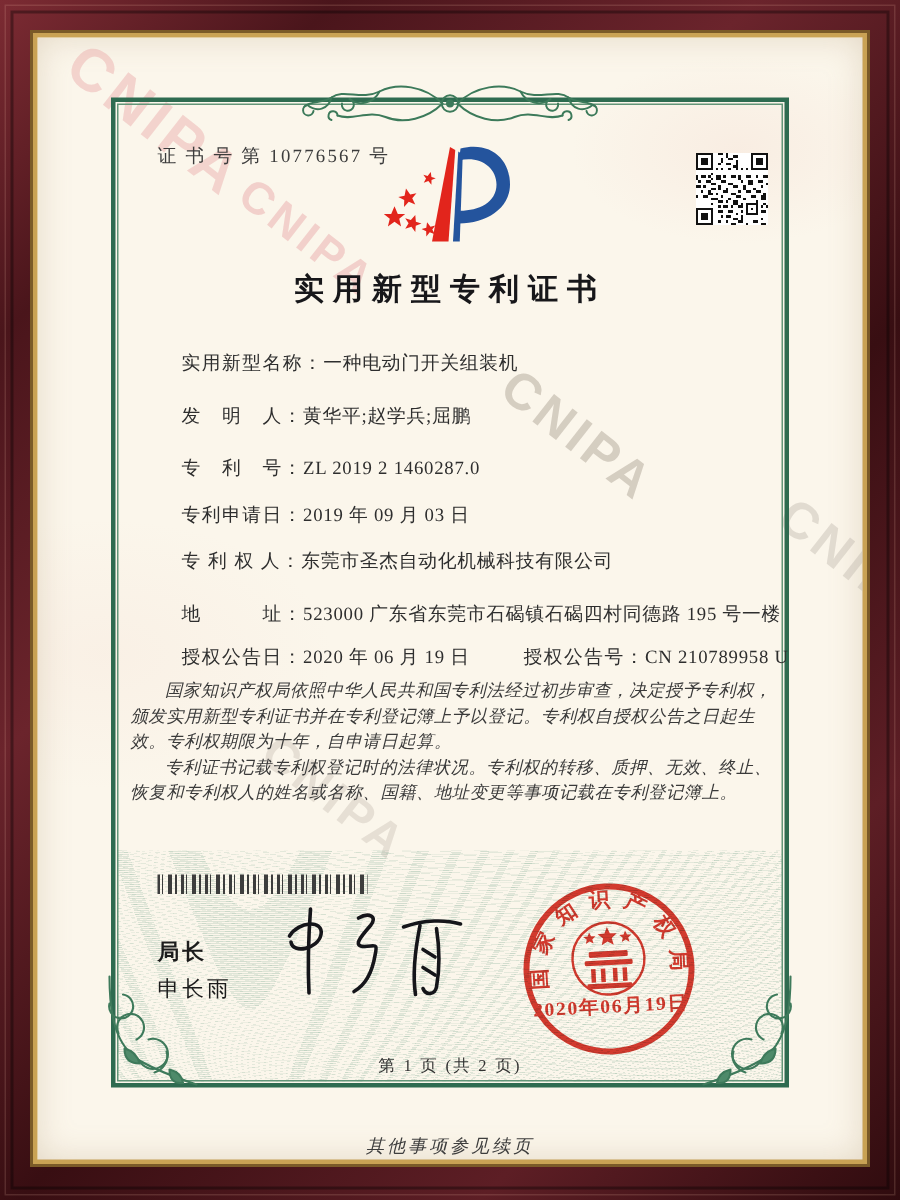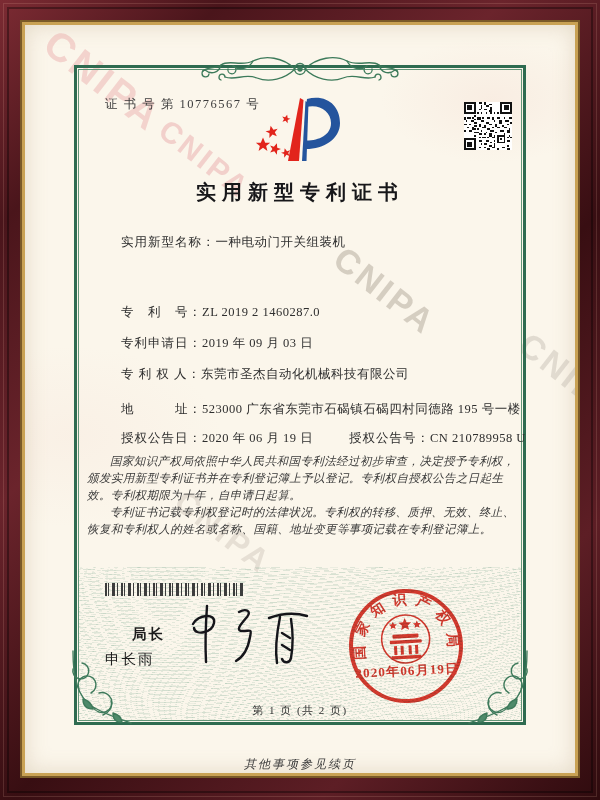--- a/index.html
+++ b/index.html
@@ -66,21 +66,21 @@
   .bodytxt p{margin:0;text-indent:2em;}
 
   
   .barcode{position:absolute;left:80px;top:558px;width:140px;height:13px;
     background:repeating-linear-gradient(90deg,
       #3d3d3d 0 2px, transparent 2px 3px,
       #3d3d3d 3px 4px, transparent 4px 7px,
       #3d3d3d 7px 10px, transparent 10px 12px,
       #3d3d3d 12px 13px, transparent 13px 16px);}
   .role{position:absolute;left:80px;top:600px;font-family:"Liberation Sans","DejaVu Sans",sans-serif;
-    font-weight:700;font-size:14.5px;color:#1c1c1c;letter-spacing:2px;margin-left:27px;}
+    font-weight:700;font-size:14.5px;color:#1c1c1c;letter-spacing:2px;}
   .signer{position:absolute;left:80px;top:625px;font-family:"Liberation Sans","DejaVu Sans",sans-serif;
     font-weight:400;font-size:14.5px;color:#1c1c1c;letter-spacing:2px;}
   .sig{position:absolute;left:158px;top:575px;}
   .seal{position:absolute;left:320px;top:560px;transform:rotate(-3deg);mix-blend-mode:multiply;opacity:.92;}
 
   .pageinfo{position:absolute;left:0;top:678px;width:100%;text-align:center;
     font-size:11px;letter-spacing:1.5px;color:#333;}
   .contnote{position:absolute;left:0;top:715px;width:100%;text-align:center;
     font-style:italic;font-size:12px;letter-spacing:2px;color:#3d3d3d;margin-top:16px;}
 </style>
@@ -180,20 +180,23 @@
         <rect x="2" y="24" width="3" height="3"></rect>
       <rect x="22" y="22" width="1" height="1"></rect>
       <path d="M9 0h2v1H9zM12 0h1v2h-1zM15 1h2v1h-2zM10 2h1v2h-1zM13 2h2v1h-2zM16 3h1v2h-1zM9 4h1v1H9zM12 4h2v1h-2zM15 5h2v1h-2zM10 6h1v1h-1zM13 6h1v1h-1zM8 6h1v1H8zM16 6h1v1h-1zM18 6h1v1h-1zM20 6h1v1h-1zM6 8h1v1H6zM6 10h1v1H6zM6 12h1v1H6zM6 14h1v1H6zM6 16h1v1H6zM6 18h1v1H6zM6 20h1v1H6zM0 9h1v2H0zM2 9h2v1H2zM5 9h1v1H5zM8 9h2v2H8zM11 9h1v1h-1zM14 9h2v1h-2zM17 9h1v2h-1zM20 9h2v1h-2zM24 9h1v1h-1zM27 9h2v1h-2zM1 11h1v1H1zM4 11h2v1H4zM7 12h1v1H7zM10 11h2v1h-2zM13 12h2v1h-2zM18 11h1v1h-1zM21 11h2v2h-2zM25 11h2v1h-2zM28 12h1v1h-1zM0 13h2v1H0zM3 13h1v1H3zM6 14h2v1H6zM9 13h1v2H9zM12 14h1v1h-1zM15 13h2v1h-2zM19 13h1v2h-1zM23 14h1v1h-1zM26 13h1v1h-1zM2 15h1v1H2zM5 15h1v2H5zM8 16h1v1H8zM11 15h2v1h-2zM14 16h2v1h-2zM17 15h1v1h-1zM20 15h2v1h-2zM24 15h2v1h-2zM27 16h1v1h-1zM0 17h1v1H0zM3 17h2v1H3zM7 18h2v1H7zM10 17h1v1h-1zM13 18h1v1h-1zM16 17h2v1h-2zM19 18h1v1h-1zM22 17h2v1h-2zM26 17h2v2h-2zM9 19h2v1H9zM12 19h1v1h-1zM15 19h2v2h-2zM18 20h1v1h-1zM24 19h1v2h-1zM27 20h1v1h-1zM9 21h1v1H9zM11 21h2v1h-2zM14 21h1v1h-1zM17 21h2v1h-2zM26 21h1v1h-1zM28 21h1v1h-1zM9 23h2v1H9zM13 23h2v1h-2zM16 24h1v1h-1zM18 23h1v1h-1zM26 23h2v1h-2zM10 25h1v1h-1zM12 25h2v1h-2zM15 26h2v1h-2zM18 25h1v2h-1zM26 26h1v1h-1zM9 27h1v1H9zM12 27h1v1h-1zM14 28h2v1h-2zM17 27h2v1h-2zM20 28h1v1h-1zM23 27h2v1h-2zM26 28h2v1h-2z"></path>
     </g>
   </svg>
 
   <div class="title">实用新型专利证书</div>
 
   <div class="frow" style="top:211px">
     <span class="flb">实用新型名称：</span><span class="fvl">一种电动门开关组装机</span>
+  </div>
+  <div class="frow" style="top:246px">
+    <span class="flb">发　明　人：</span><span class="fvl">黄华平;赵学兵;屈鹏</span>
   </div>
   <div class="frow" style="top:281px">
     <span class="flb">专　利　号：</span><span class="fvl">ZL 2019 2 1460287.0</span>
   </div>
   <div class="frow" style="top:312px">
     <span class="flb">专利申请日：</span><span class="fvl">2019 年 09 月 03 日</span>
   </div>
   <div class="frow" style="top:343px">
     <span class="flb">专 利 权 人：</span><span class="fvl">东莞市圣杰自动化机械科技有限公司</span>
   </div>

